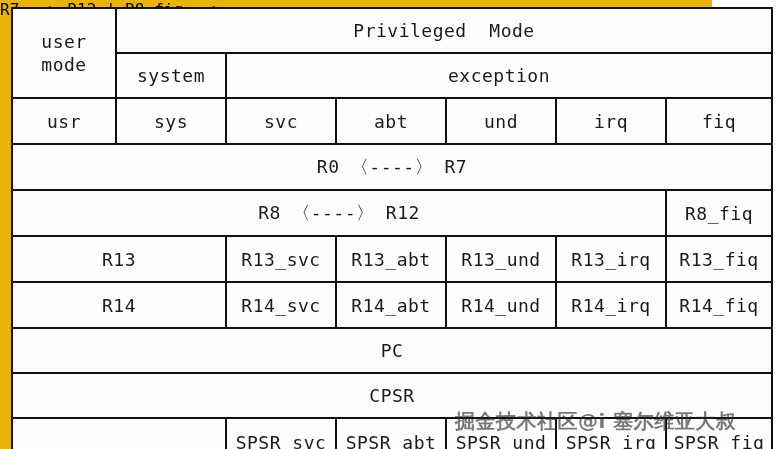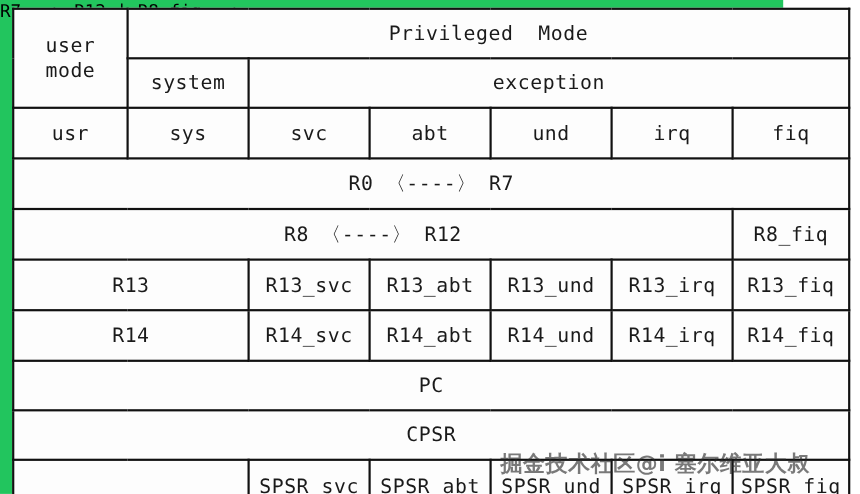--- a/index.html
+++ b/index.html
@@ -11,21 +11,21 @@
   body {
     width: 782px;
     height: 449px;
     overflow: hidden;
     font-family: "DejaVu Sans Mono", "Liberation Mono", monospace;
   }
   .page {
     position: relative;
     width: 712px;
     height: 449px;
-    background: #22c55e;
+    background: #eab308;
   }
   table.regtable {
     position: absolute;
     left: 11px;
     top: 7px;
     width: 760px;
     height: 436px;
     border-collapse: collapse;
     table-layout: fixed;
     background: #fdfdfd;

